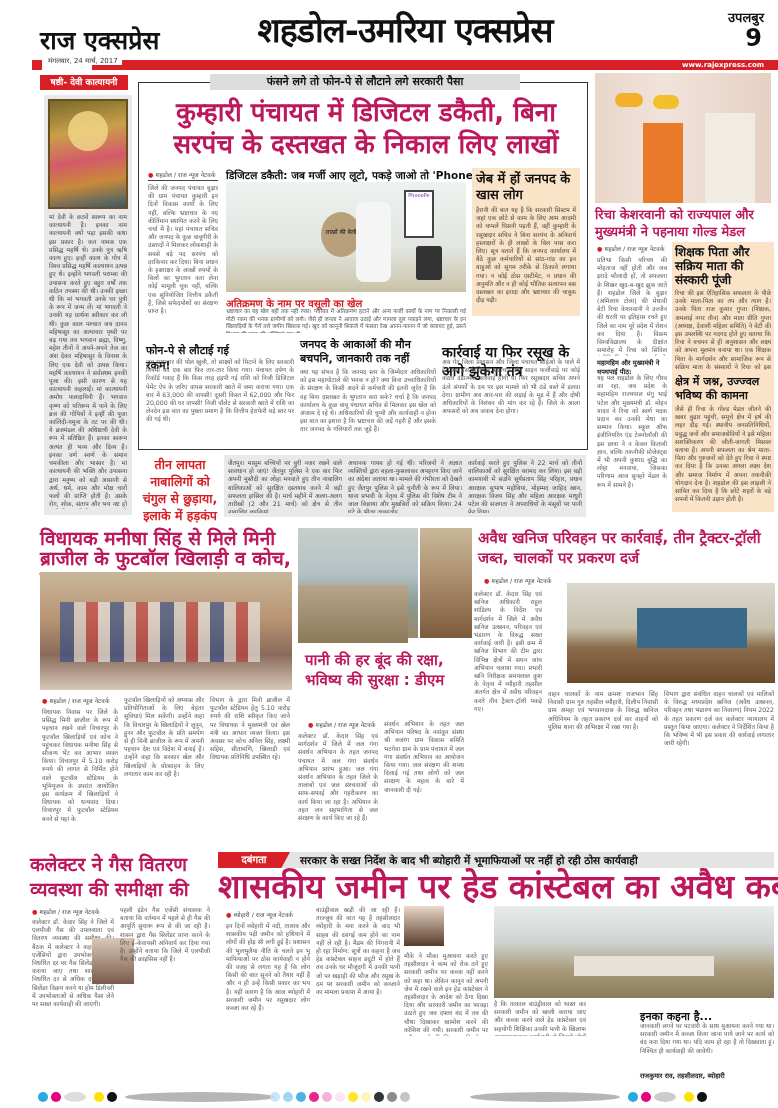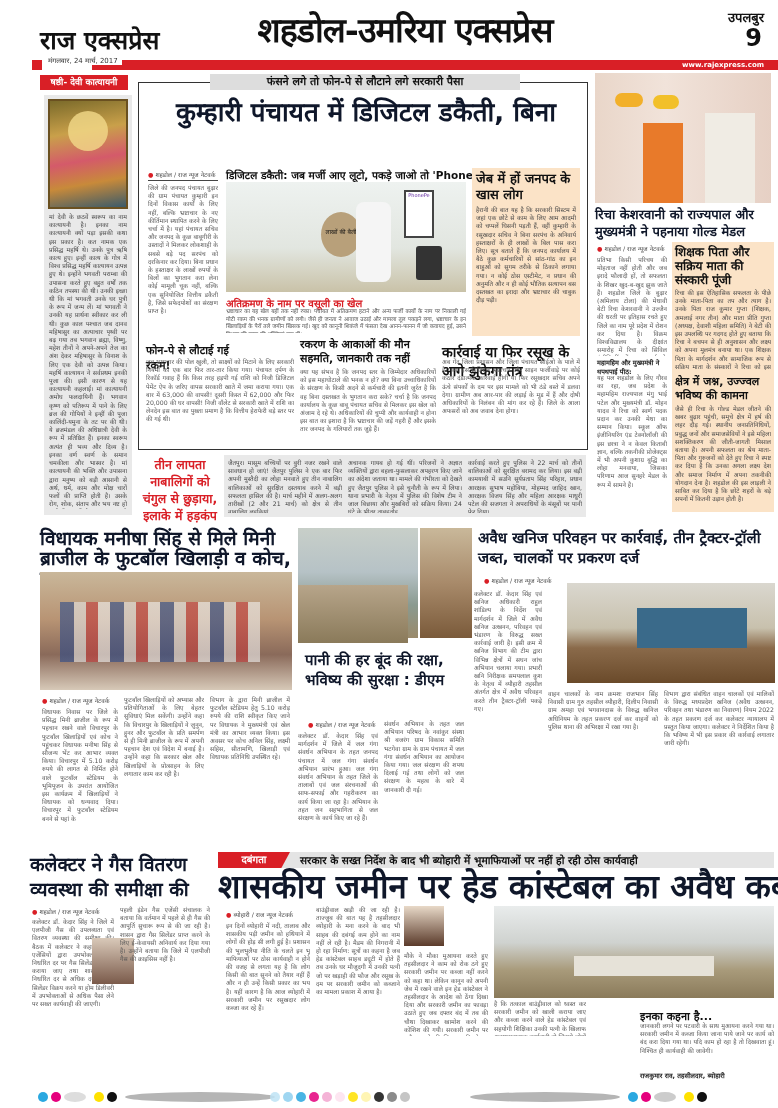--- a/index.html
+++ b/index.html
@@ -13,21 +13,21 @@
 .redbar .r1{position:absolute;left:32px;top:0;width:10px;height:10px;background:#d91f26}
 .redbar .r2{position:absolute;left:92px;top:0;width:686px;height:10px;background:#d91f26}
 .date{left:44px;top:56px;font-size:7px;color:#333;background:#fff;padding:0 4px}
 .url{right:14px;top:60px;font-size:7px;color:#fff;font-weight:bold;line-height:10px}
 .redlabel{background:#d91f26;color:#fff;font-weight:bold;text-align:center}
 .txt{font-size:6.2px;line-height:8.2px;color:#555;text-align:justify;overflow:hidden}
 .txt.dark{color:#444}
 .byline{font-size:6.2px;color:#444}
 .byline .dot{color:#d91f26}
 .photo{overflow:hidden}
-.h-big{font-weight:bold;line-height:1.1;color:#0f172a}
+.h-big{font-weight:bold;line-height:1.1;color:#be185d}
 .peach{background:#fbe3c7}
 .gray{background:#e9e9e9}
 .box{border:1px solid #333}
 .hr{height:1px;background:#444}
 .dots span{display:inline-block;width:10px;height:10px;border-radius:50%;margin-right:3px;vertical-align:middle}
 .pill{display:inline-block;height:10px;border-radius:5px;background:#b5b5b5;vertical-align:middle}
 </style>
 </head>
 <body>
 
@@ -47,43 +47,44 @@
   <div class="photo" style="margin:4px 4px 0 4px;height:110px;background:linear-gradient(170deg,#7a6a2a,#c9a04a 30%,#d45a6a 55%,#c88a3a 75%,#3a5a6a);border:2px solid #6a5020">
     <div style="width:40px;height:40px;border-radius:50%;background:#f3d98a;margin:10px auto 0;opacity:.8"></div>
   </div>
   <div class="txt dark" style="margin:4px 5px;height:296px">मां देवी के छठवें स्वरूप का नाम कात्यायनी है। इनका नाम कात्यायनी क्यों पड़ा इसकी कथा इस प्रकार है। कत नामक एक प्रसिद्ध महर्षि थे। उनके पुत्र ऋषि कात्य हुए। इन्हीं कात्य के गोत्र में विश्व प्रसिद्ध महर्षि कात्यायन उत्पन्न हुए थे। इन्होंने भगवती पराम्बा की उपासना करते हुए बहुत वर्षों तक कठिन तपस्या की थी। उनकी इच्छा थी कि मां भगवती उनके घर पुत्री के रूप में जन्म लें। मां भगवती ने उनकी यह प्रार्थना स्वीकार कर ली थी। कुछ काल पश्चात जब दानव महिषासुर का अत्याचार पृथ्वी पर बढ़ गया तब भगवान ब्रह्मा, विष्णु, महेश तीनों ने अपने-अपने तेज का अंश देकर महिषासुर के विनाश के लिए एक देवी को उत्पन्न किया। महर्षि कात्यायन ने सर्वप्रथम इनकी पूजा की। इसी कारण से यह कात्यायनी कहलाईं। मां कात्यायनी अमोघ फलदायिनी हैं। भगवान कृष्ण को पतिरूप में पाने के लिए ब्रज की गोपियों ने इन्हीं की पूजा कालिंदी-यमुना के तट पर की थी। ये ब्रजमंडल की अधिष्ठात्री देवी के रूप में प्रतिष्ठित हैं। इनका स्वरूप अत्यंत ही भव्य और दिव्य है। इनका वर्ण स्वर्ण के समान चमकीला और भास्वर है। मां कात्यायनी की भक्ति और उपासना द्वारा मनुष्य को बड़ी आसानी से अर्थ, धर्म, काम और मोक्ष चारों फलों की प्राप्ति होती है। उसके रोग, शोक, संताप और भय नष्ट हो जाते हैं। जन्मों के समस्त पाप भी नष्ट हो जाते हैं। कहा जाता है कि इस देवी की उपासना करने से परम पद की प्राप्ति होती है।</div>
 </div>
 
 <div class="abs box" style="left:138px;top:82px;width:450px;height:368px"></div>
 <div class="abs" style="left:210px;top:74px;width:310px;text-align:center;background:#ddd;font-size:11px;font-weight:bold;line-height:16px">फंसने लगे तो फोन-पे से लौटाने लगे सरकारी पैसा</div>
 <div class="abs h-big" style="left:146px;top:96px;width:440px;font-size:26px;text-align:center;line-height:32px">
   <div>कुम्हारी पंचायत में डिजिटल डकैती, बिना</div>
+  <div>सरपंच के दस्तखत के निकाल लिए लाखों</div>
 </div>
 <div class="abs byline" style="left:148px;top:170px"><span class="dot">● </span><span>शहडोल</span> / <span>राज न्यूज नेटवर्क</span></div>
 <div class="abs hr" style="left:148px;top:180px;width:70px"></div>
 <div class="abs txt" style="left:148px;top:184px;width:70px;height:150px">जिले की जनपद पंचायत बुढ़ार की ग्राम पंचायत कुम्हारी इन दिनों विकास कार्यों के लिए नहीं, बल्कि भ्रष्टाचार के नए कीर्तिमान स्थापित करने के लिए चर्चा में है। यहां पंचायत सचिव और जनपद के कुछ बाबूगीरी के उस्तादों ने मिलकर लोकशाही के सबसे बड़े पद सरपंच को दरकिनार कर दिया। बिना प्रधान के हस्ताक्षर के लाखों रुपयों के बिलों का भुगतान करा लेना कोई मामूली चूक नहीं, बल्कि एक सुनियोजित वित्तीय डकैती है, जिसे सफेदपोशों का संरक्षण प्राप्त है।</div>
 
 <div class="abs" style="left:226px;top:168px;width:240px;font-size:10.5px;font-weight:bold;white-space:nowrap">डिजिटल डकैती: जब मर्जी आए लूटो, पकड़े जाओ तो 'PhonePe' करो।</div>
 <div class="abs photo" style="left:226px;top:182px;width:240px;height:110px;background:linear-gradient(180deg,#eef2f0,#e2e6e0 60%,#c9c2a8)">
   <div style="position:absolute;left:95px;top:30px;width:40px;height:45px;border-radius:50%;background:#b8a07a;font-size:6px;text-align:center;padding-top:16px">लाखों की बैली</div>
   <div style="position:absolute;left:130px;top:20px;width:35px;height:80px;background:#f5f5f5;border-radius:8px"></div>
   <div style="position:absolute;left:178px;top:8px;width:30px;height:48px;background:#fff;border:2px solid #444;font-size:5px;text-align:center;color:#5f259f">PhonePe</div>
   <div style="position:absolute;left:190px;top:64px;width:26px;height:34px;background:#333;border-radius:3px"></div>
 </div>
 <div class="abs" style="left:226px;top:296px;width:240px;font-size:10px;font-weight:bold;color:#d91f26">अतिक्रमण के नाम पर वसूली का खेल</div>
 <div class="abs txt" style="left:226px;top:308px;width:240px;height:25px;font-size:5.6px;line-height:7.6px">भ्रष्टाचार का यह खेल यहीं तक नहीं रुका। पंचायत में अतिक्रमण हटाने और अन्य फर्जी कार्यों के नाम पर निकाली गई मोटी रकम की भनक ग्रामीणों को लगी। जैसे ही जनता ने आवाज उठाई और मामला तूल पकड़ने लगा, भ्रष्टाचार के इन खिलाड़ियों के पैरों तले जमीन खिसक गई। खुद को कानूनी शिकंजे में फंसता देख आनन-फानन में जो कवायद हुई, उसने विभाग की साख की धज्जियां उड़ा दीं।</div>
 
-<div class="abs peach" style="left:472px;top:168px;width:108px;height:168px;padding:3px 4px">
+<div class="abs peach" style="left:472px;top:168px;width:108px;height:148px;padding:3px 4px">
   <div style="font-size:13px;font-weight:bold;line-height:16px">जेब में हों जनपद के खास लोग</div>
   <div class="txt dark" style="margin-top:3px;height:126px">हैरानी की बात यह है कि सरकारी सिस्टम में जहां एक छोटे से काम के लिए आम आदमी को चप्पलें घिसनी पड़ती हैं, वहीं कुम्हारी के रसूखदार सचिव ने बिना सरपंच के अनिवार्य हस्ताक्षरों के ही लाखों के बिल पास करा लिए। सूत्र बताते हैं कि जनपद कार्यालय में बैठे कुछ कर्मचारियों से सांठ-गांठ का इन बाहुओं को सुगम तरीके से ठिकाने लगाया गया। न कोई ठोस एस्टीमेट, न प्रधान की अनुमति और न ही कोई भौतिक सत्यापन बस दस्तखत का इरादा और भ्रष्टाचार की चाबुक दौड़ पड़ी।</div>
 </div>
 
 <div class="abs" style="left:146px;top:342px;width:110px;font-size:11px;font-weight:bold">फोन-पे से लौटाई गई रकम!</div>
 <div class="abs txt" style="left:146px;top:358px;width:148px;height:85px">जब भ्रष्टाचार की पोल खुली, तो साक्ष्यों को मिटाने के लिए सरकारी नियमों को एक बार फिर तार-तार किया गया। पंचायत दर्पण के रिकॉर्ड गवाह हैं कि किस तरह हड़पी गई राशि को निजी डिजिटल पेमेंट ऐप के जरिए वापस सरकारी खाते में जमा कराया गया। एक बार में 63,000 की वापसी! दूसरी किस्त में 62,000 और फिर 20,000 की घर वापसी! निजी वॉलेट से सरकारी खाते में राशि का लेनदेन इस बात का पुख्ता प्रमाण है कि वित्तीय हेराफेरी बड़े स्तर पर की गई थी।</div>
-<div class="abs" style="left:300px;top:338px;width:140px;font-size:11px;font-weight:bold;line-height:14px">रकरण के आकाओं की मौन सहमति, जानकारी तक नहीं</div>
+<div class="abs" style="left:300px;top:338px;width:140px;font-size:11px;font-weight:bold;line-height:14px">जनपद के आकाओं की मौन बचपनि, जानकारी तक नहीं</div>
 <div class="abs txt" style="left:300px;top:368px;width:136px;height:75px">क्या यह संभव है कि जनपद स्तर के जिम्मेदार अधिकारियों को इस महाघोटाले की भनक न हो? क्या बिना उच्चाधिकारियों के संरक्षण के किसी अदने से कर्मचारी की इतनी जुर्रत है कि वह बिना दस्तखत के भुगतान करा सके? चर्चा है कि जनपद कार्यालय के कुछ बाबू पंचायत सचिव से मिलकर इस खेल को अंजाम दे रहे थे। अधिकारियों की चुप्पी और कार्यवाही न होना इस बात का इशारा है कि भ्रष्टाचार की जड़ें गहरी हैं और इसके तार जनपद के गलियारों तक जुड़े हैं।</div>
 <div class="abs" style="left:442px;top:342px;width:140px;font-size:14px;font-weight:bold">कार्रवाई या फिर रसूख के आगे झुकेगा तंत्र</div>
 <div class="abs txt" style="left:442px;top:358px;width:138px;height:85px">अब गेंद जिला प्रशासन और जिला पंचायत सीईओ के पाले में है। क्या इस डिजिटल भ्रष्टाचार और साइन फर्जीवाड़े पर कोई कठोर दंडात्मक कार्रवाई होगी या फिर रसूखदार सचिव अपने ऊंचे संपर्कों के दम पर इस मामले को भी ठंडे बस्ते में डलवा देगा। ग्रामीण अब आर-पार की लड़ाई के मूड में हैं और दोषी अधिकारियों के निलंबन की मांग कर रहे हैं। जिले के आला अफसरों को अब जवाब देना होगा।</div>
 
 <div class="abs photo" style="left:595px;top:73px;width:176px;height:130px;background:linear-gradient(90deg,#e9d6c9,#f1e3da 40%,#e6d0c4)">
   <div style="position:absolute;left:20px;top:20px;width:28px;height:14px;border-radius:8px;background:#f2b02a"></div>
   <div style="position:absolute;left:58px;top:22px;width:26px;height:14px;border-radius:8px;background:#f2c02a"></div>
   <div style="position:absolute;left:48px;top:50px;width:40px;height:80px;background:#e87a2a"></div>
   <div style="position:absolute;left:110px;top:40px;width:50px;height:90px;background:#f0ece4"></div>
 </div>

